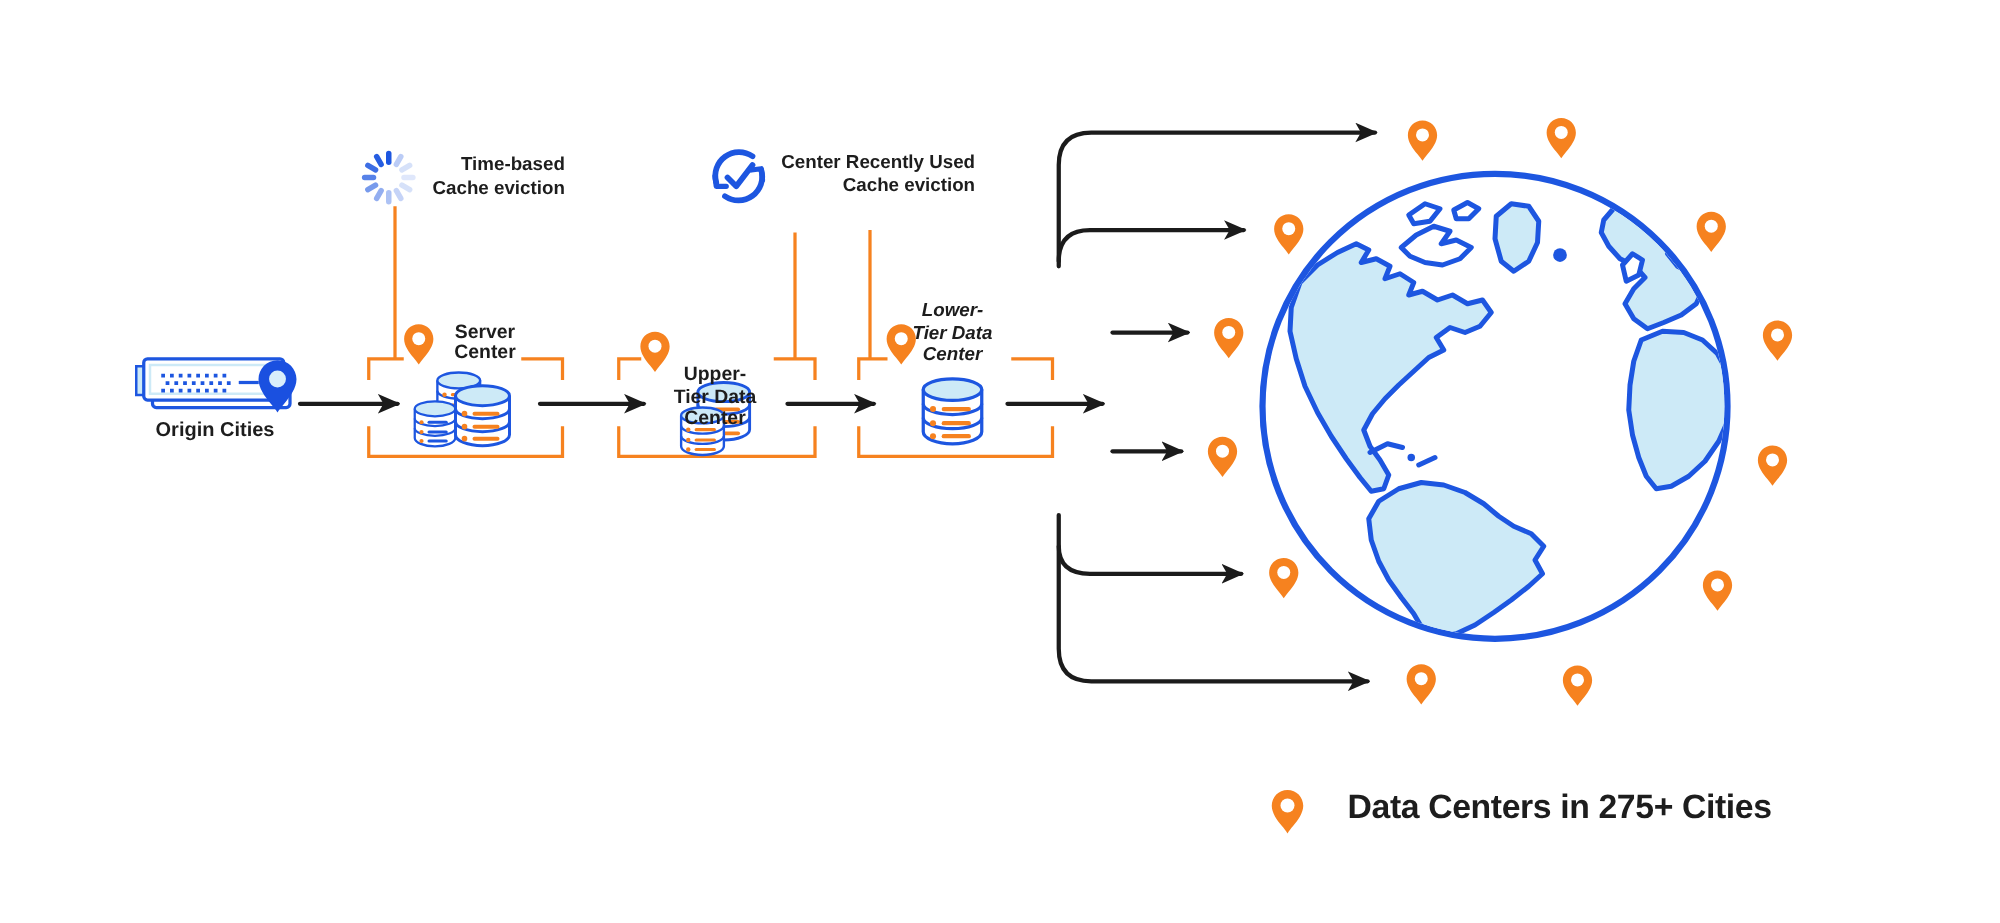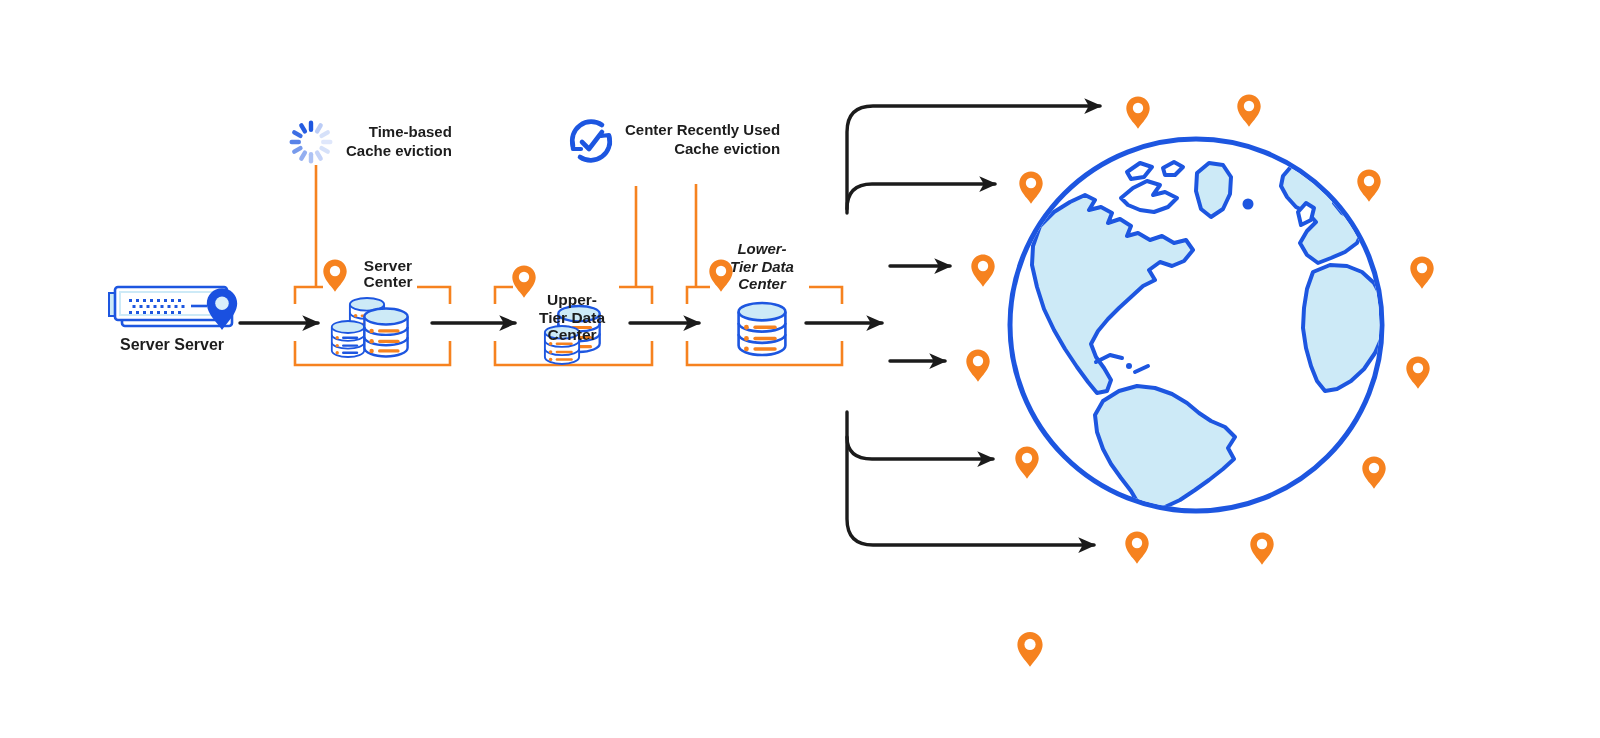--- a/index.html
+++ b/index.html
@@ -189,21 +189,21 @@
         <use href="#pin" x="1405" y="355.5" width="26" height="34.7" color="#f6821f"></use>
         <use href="#pin" x="1014" y="445.5" width="26" height="34.7" color="#f6821f"></use>
         <use href="#pin" x="1361" y="455.5" width="26" height="34.7" color="#f6821f"></use>
         <use href="#pin" x="1124" y="530.5" width="26" height="34.7" color="#f6821f"></use>
         <use href="#pin" x="1249" y="531.5" width="26" height="34.7" color="#f6821f"></use>
       </g>
 
   <use href="#pin" x="1016" y="631" width="28" height="37.4" color="#f6821f"></use>
 </svg>
 
-<div class="label center" id="origin-label">Server Server</div>
+<div class="label center" id="origin-label">Origin Cities</div>
 
 <div class="label" id="tb-label">
   <span class="ln">Time-based</span>
   <span class="ln">Cache eviction</span>
 </div>
 
 <div class="label" id="lru-label">
   <span class="ln">Center Recently Used</span>
   <span class="ln">Cache eviction</span>
 </div>
@@ -218,14 +218,15 @@
   <span class="ln">Tier Data</span>
   <span class="ln">Center</span>
 </div>
 
 <div class="label center" id="lower-label">
   <span class="ln">Lower-</span>
   <span class="ln">Tier Data</span>
   <span class="ln">Center</span>
 </div>
 
+<div class="label" id="legend-label">Data Centers in 275+ Cities</div>
 
 </div>
 
 </body></html>

